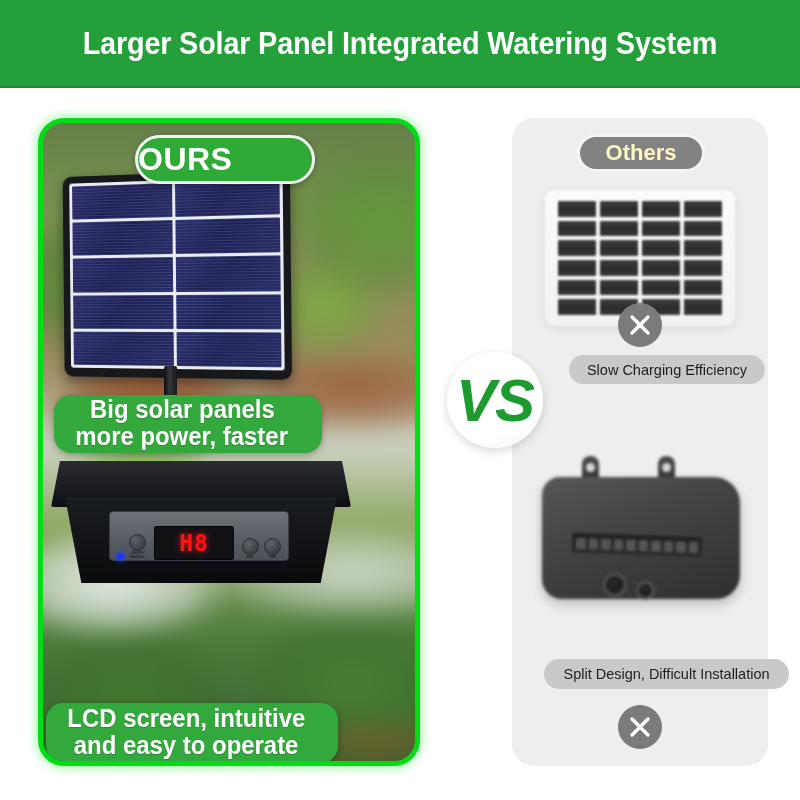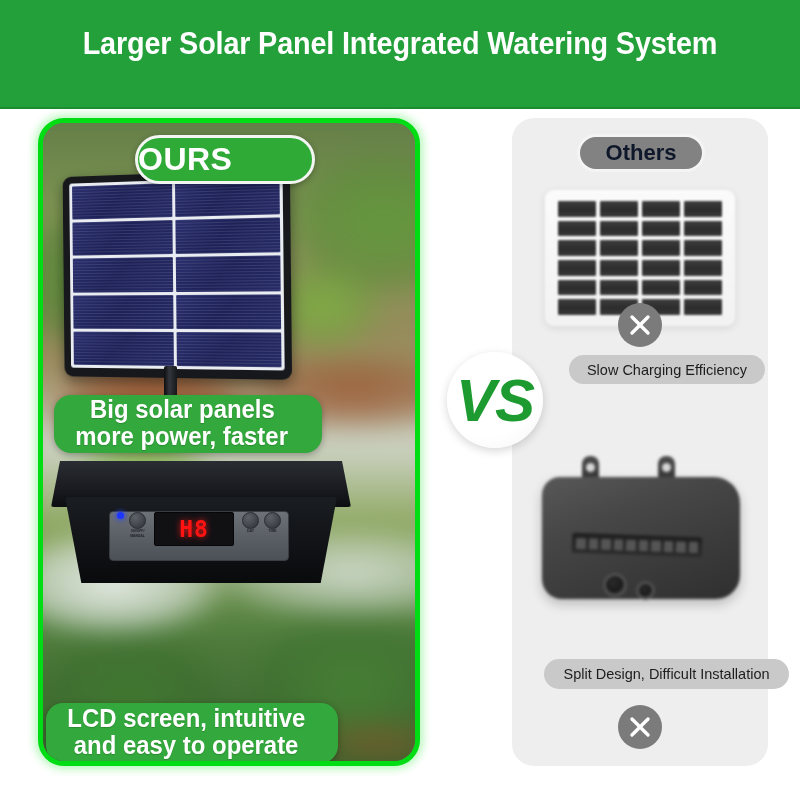--- a/index.html
+++ b/index.html
@@ -14,21 +14,21 @@
     font-family: "Liberation Sans", sans-serif;
     position: relative;
   }
 
   
   #header-banner {
     position: absolute;
     left: 0;
     top: 0;
     width: 800px;
-    height: 109px;
+    height: 88px;
     background: #23a03a;
     border-bottom: 2px solid #1d8c31;
     box-sizing: border-box;
   }
   #header-title {
     position: absolute;
     left: 0;
     top: 0;
     width: 800px;
     height: 88px;
@@ -170,21 +170,21 @@
     position: absolute;
     left: 58px;
     top: 50px;
     width: 180px;
     height: 50px;
     background: linear-gradient(180deg, #6d7178 0%, #5b5f66 50%, #4c5057 100%);
     border-radius: 4px;
     border: 1px solid #3a3d43;
     box-sizing: border-box;
     display: flex;
-    align-items: flex-start;
+    align-items: flex-end;
     padding: 0 7px;
     gap: 5px;
   }
   #ours-led-blue {
     width: 7px;
     height: 7px;
     border-radius: 50%;
     background: #1c36ff;
     box-shadow: 0 0 5px 1px rgba(40,70,255,0.9);
     flex: 0 0 auto;
@@ -333,21 +333,21 @@
     height: 38px;
     background: #828282;
     border: 3px solid #f4f4f4;
     border-radius: 20px;
     box-sizing: border-box;
     display: flex;
     align-items: center;
     justify-content: center;
   }
   #others-badge-label {
-    color: #0f172a;
+    color: #fef9c3;
     font-weight: bold;
     font-size: 22px;
   }
 
   
   #others-solar {
     position: absolute;
     left: 33px;
     top: 72px;
     width: 190px;

